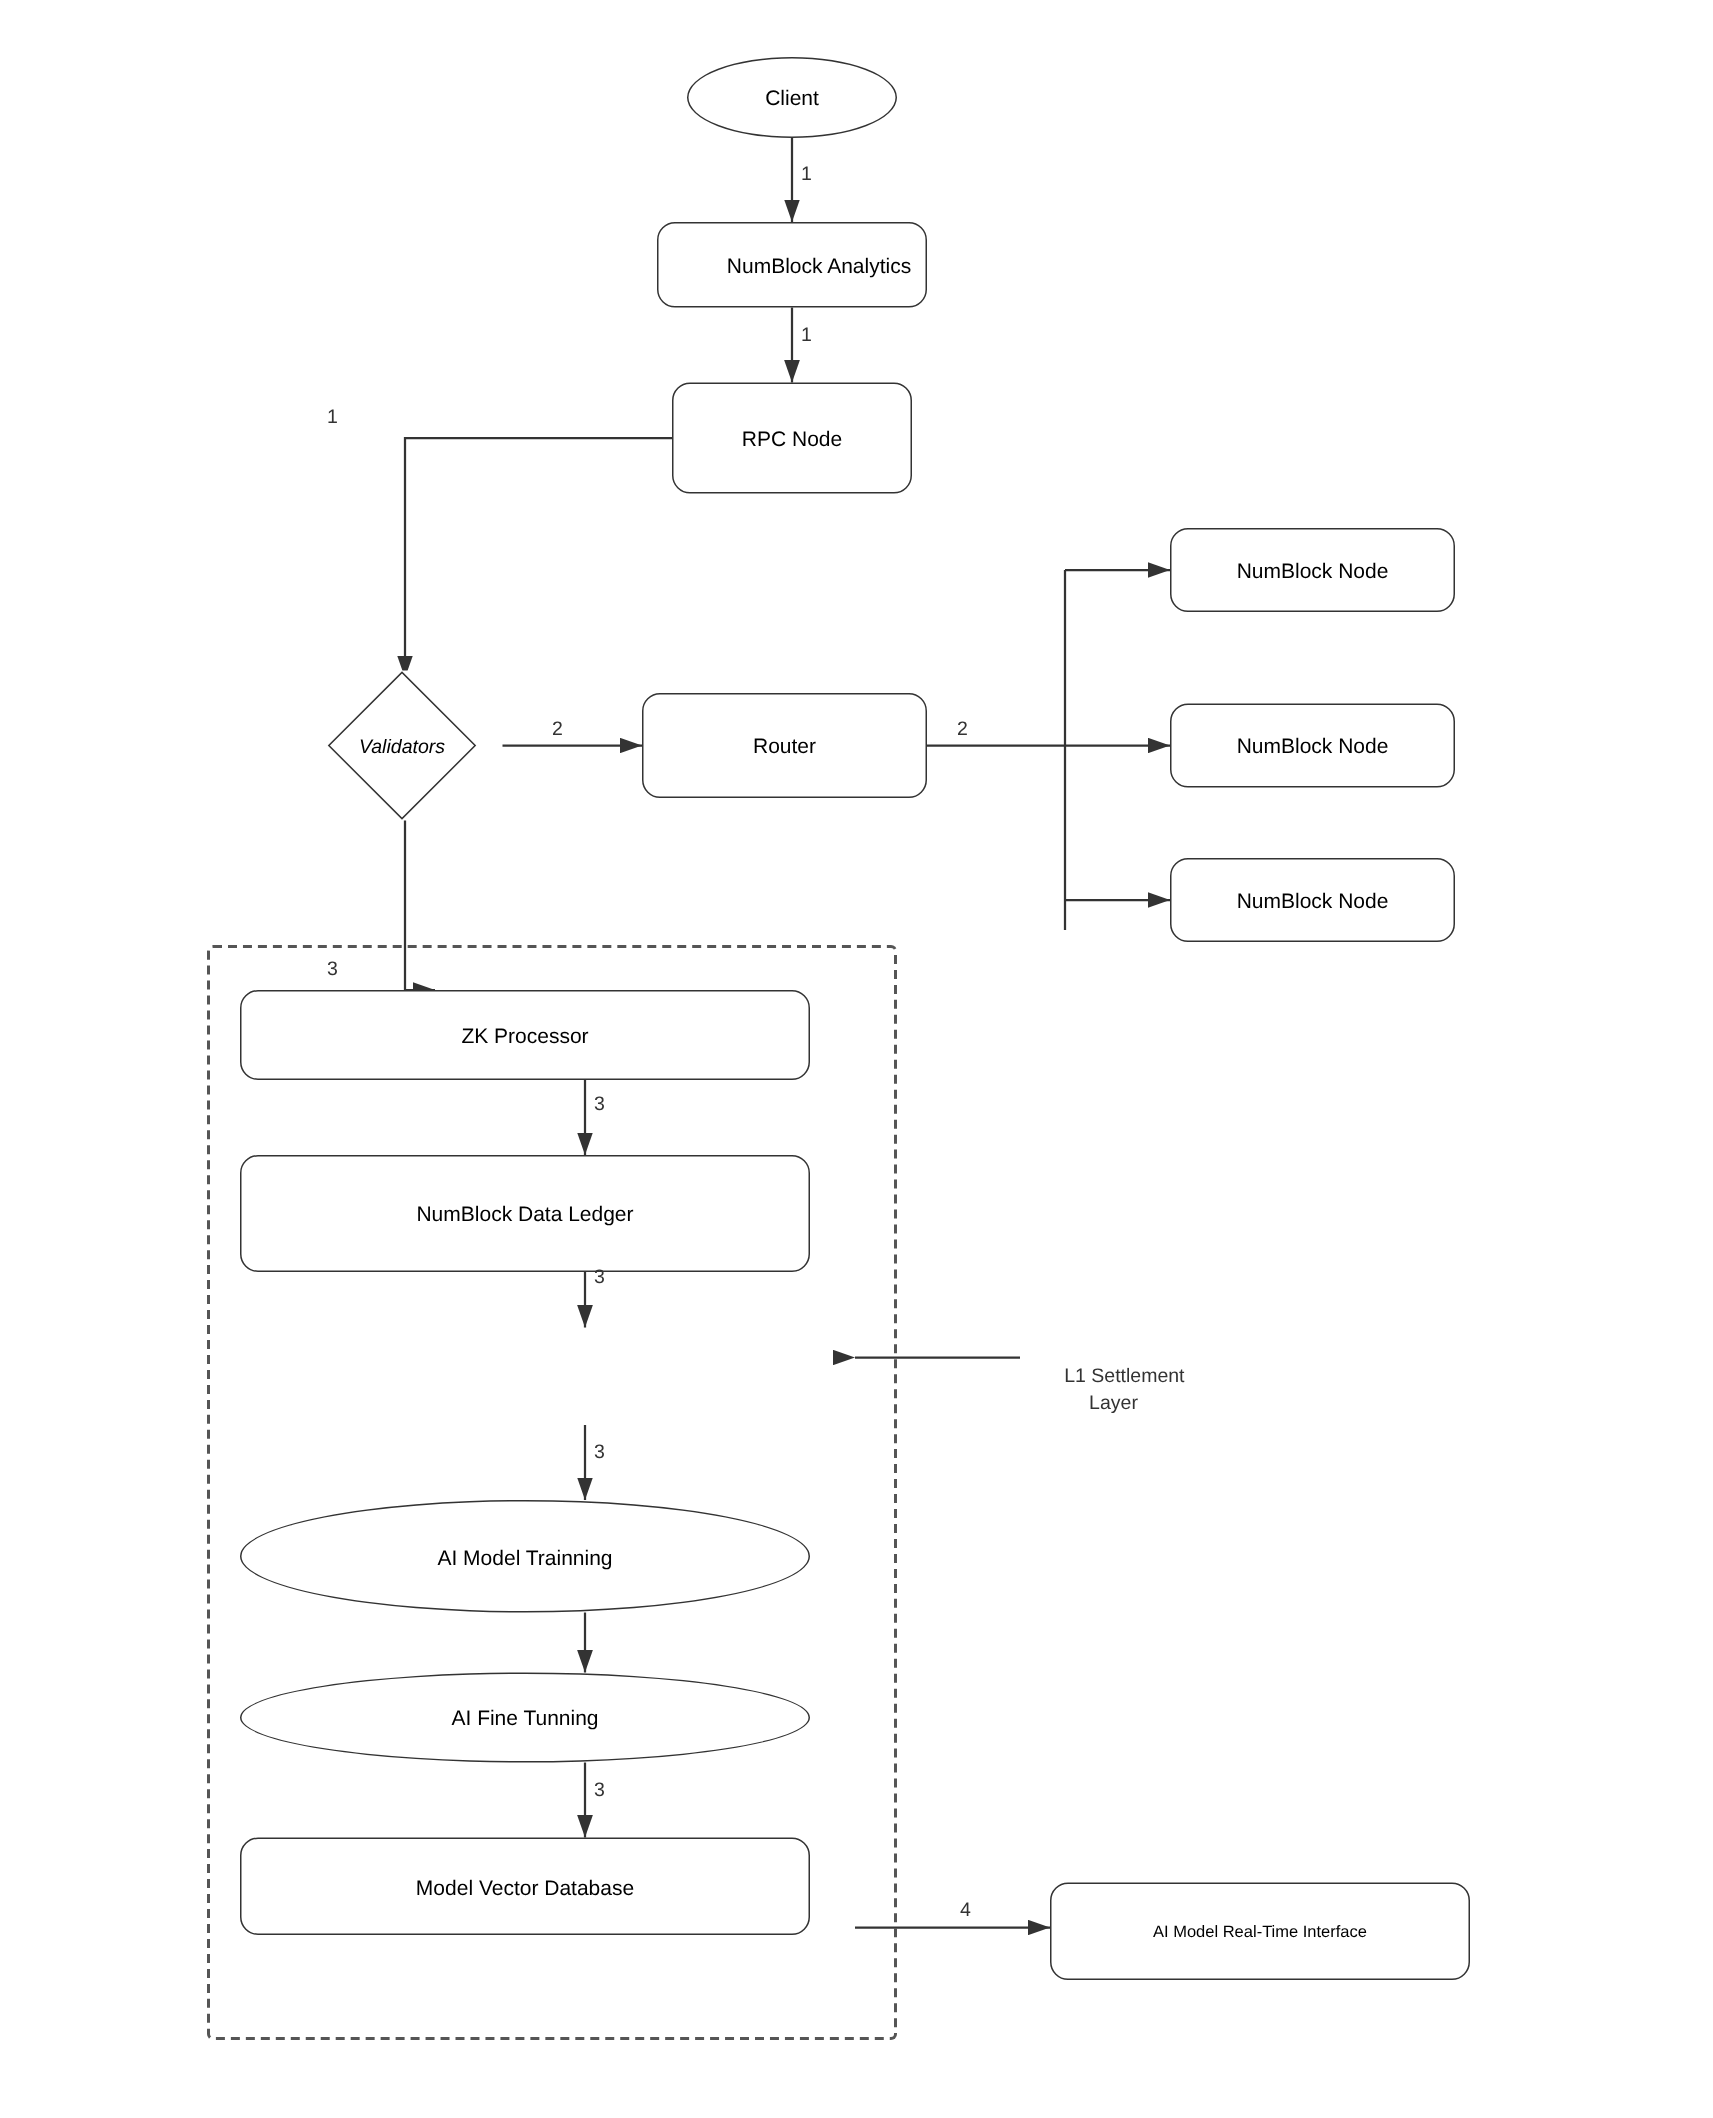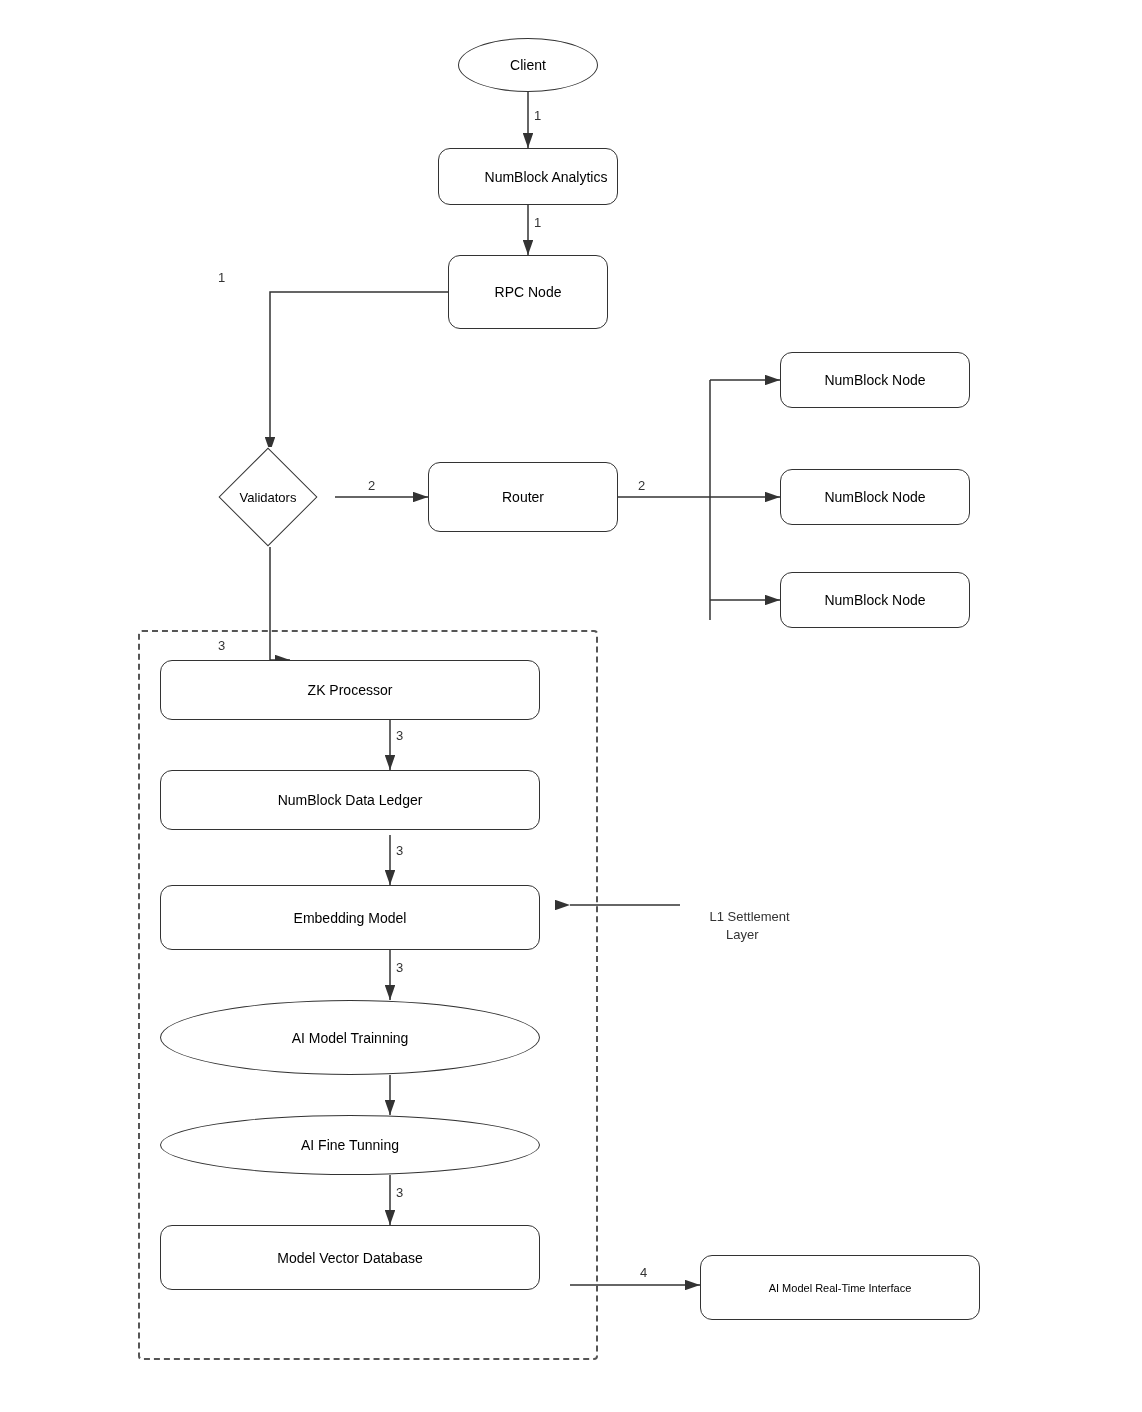--- a/index.html
+++ b/index.html
@@ -145,21 +145,21 @@
   </div>
 
   <div class="node rounded-rect" style="left:448px; top:255px; width:160px; height:74px;">
     <span>RPC Node</span>
   </div>
 
   <div class="label-text" style="left:218px; top:270px;">
     <span>1</span>
   </div>
 
-  <div class="diamond-node" style="left:218px; top:447px;">
+  <div class="diamond-node" style="left:218px; top:447px;font-style:italic;">
     <div class="diamond-inner"></div>
     <div class="diamond-label">
       <span>Validators</span>
     </div>
   </div>
 
   <div class="label-text" style="left:368px; top:478px;">
     <span>2</span>
   </div>
 
@@ -191,31 +191,28 @@
   </div>
 
   <div class="node rounded-rect" style="left:160px; top:660px; width:380px; height:60px;">
     <span>ZK Processor</span>
   </div>
 
   <div class="label-text" style="left:396px; top:728px;">
     <span>3</span>
   </div>
 
-  <div class="node rounded-rect" style="left:160px; top:770px; width:380px; height:60px;">
+  <div class="node rounded-rect" style="left:160px; top:770px; width:380px; height:78px;">
     <span>NumBlock Data Ledger</span>
   </div>
 
   <div class="label-text" style="left:396px; top:843px;">
     <span>3</span>
   </div>
 
-  <div class="node rounded-rect" style="left:160px; top:885px; width:380px; height:65px;">
-    <span>Embedding Model</span>
-  </div>
 
   <div class="label-text" style="left:695px; top:890px; white-space:pre; text-align:center; line-height:1.4;">
     <span style="white-space:pre;">L1 Settlement
 Layer</span>
   </div>
 
   <div class="label-text" style="left:396px; top:960px;">
     <span>3</span>
   </div>
 

